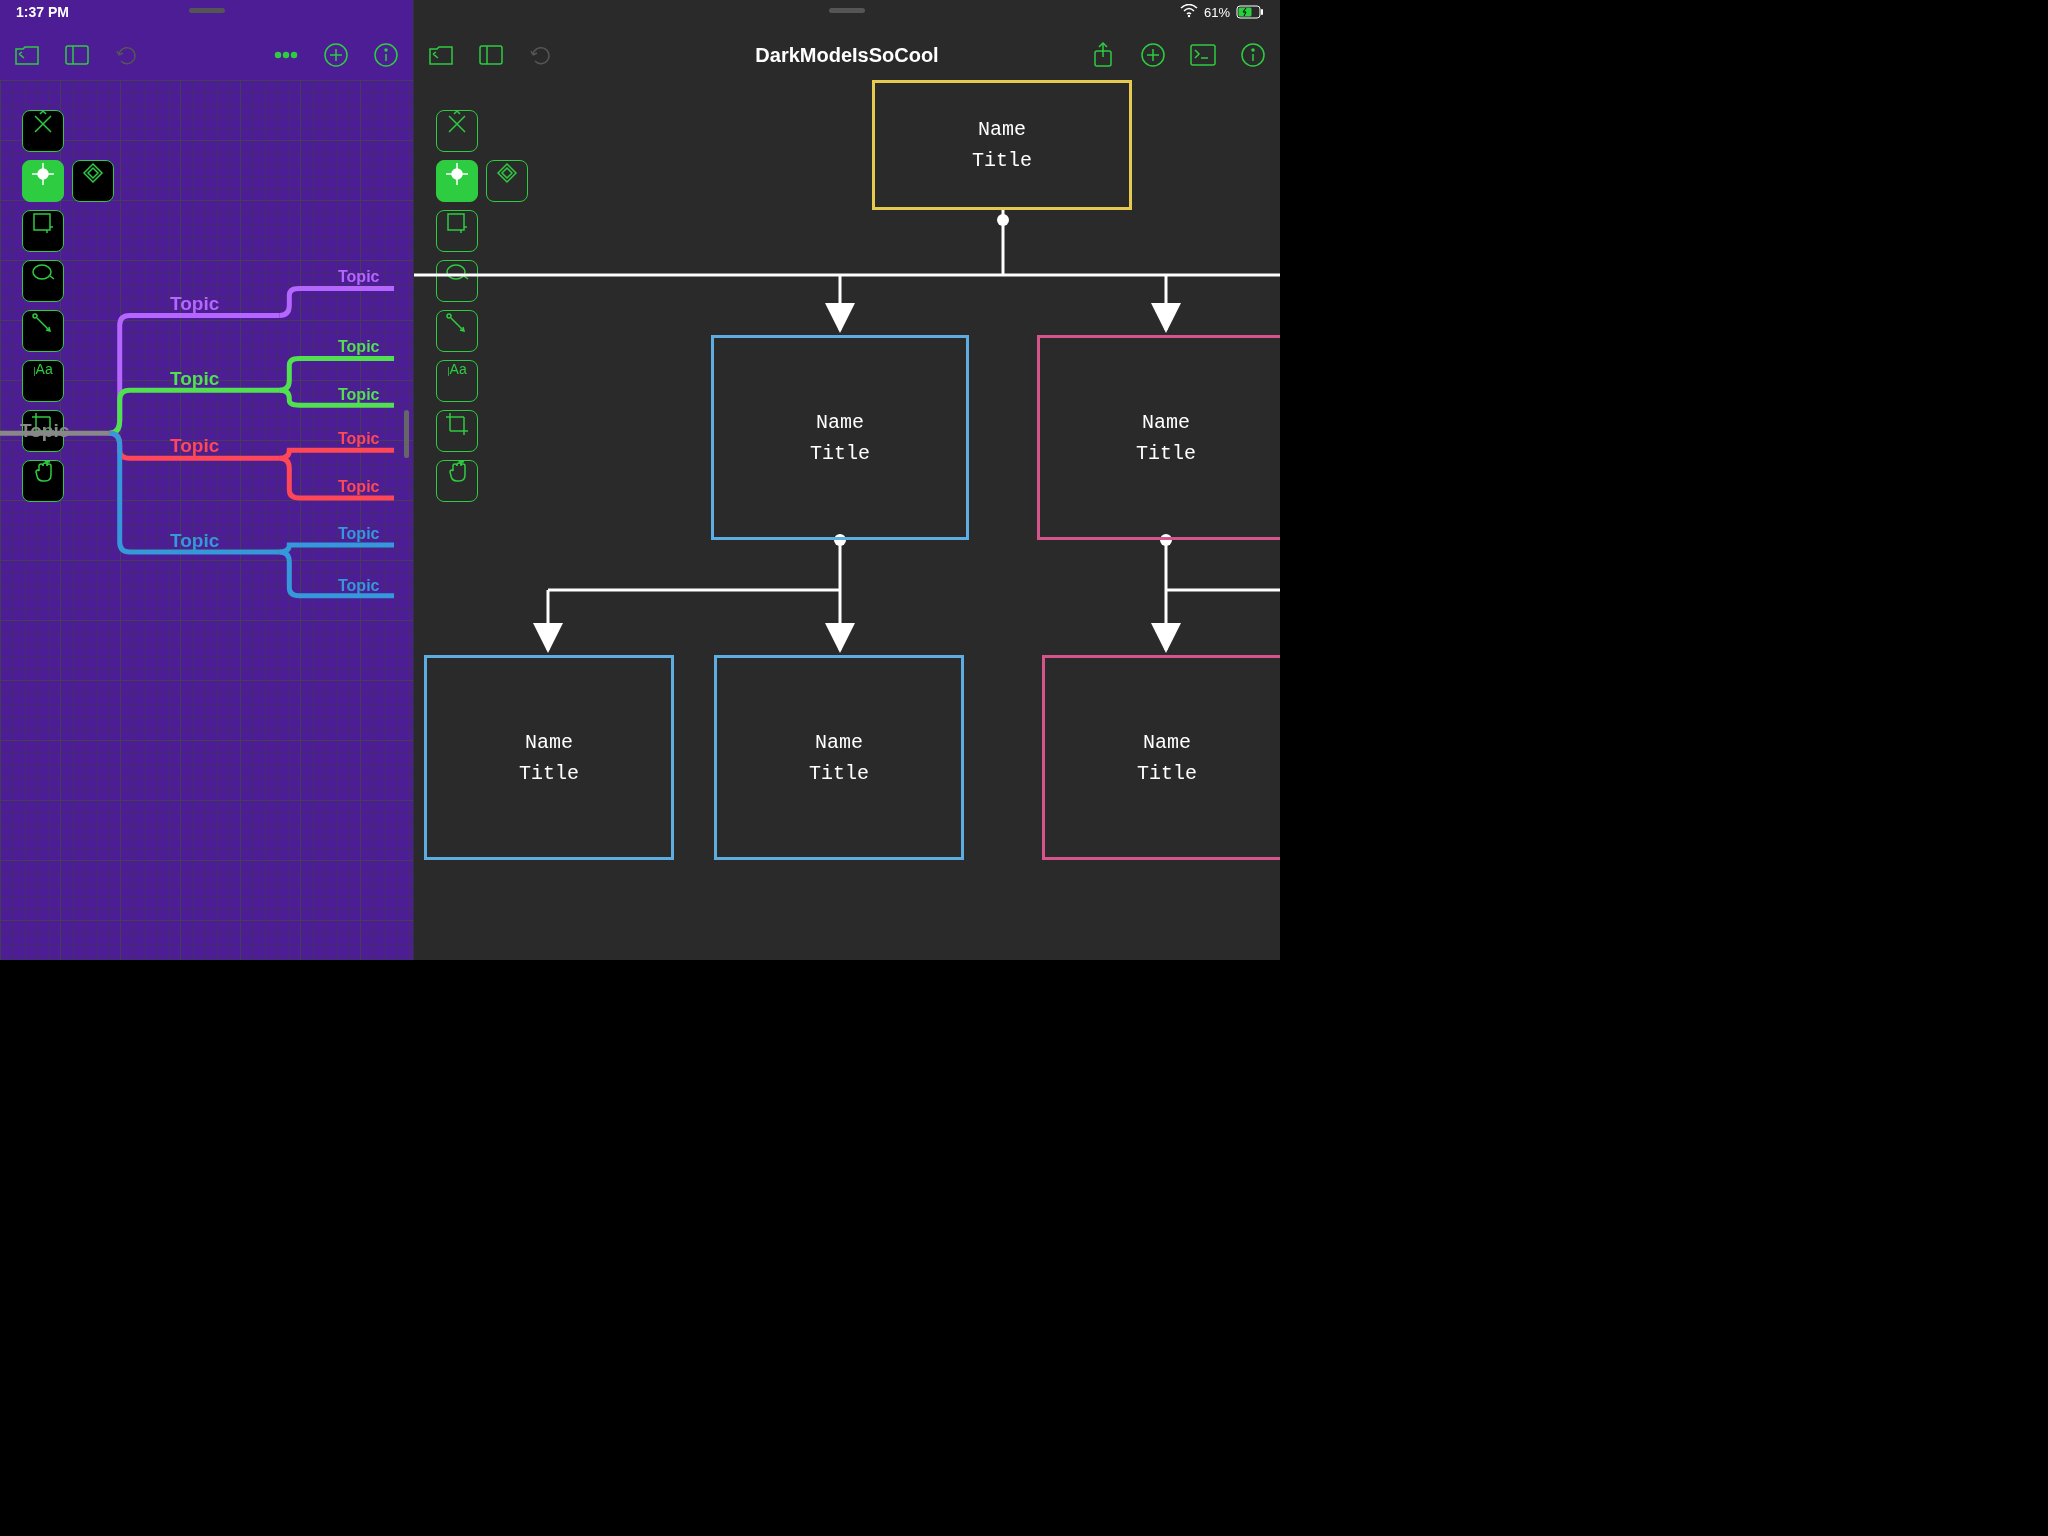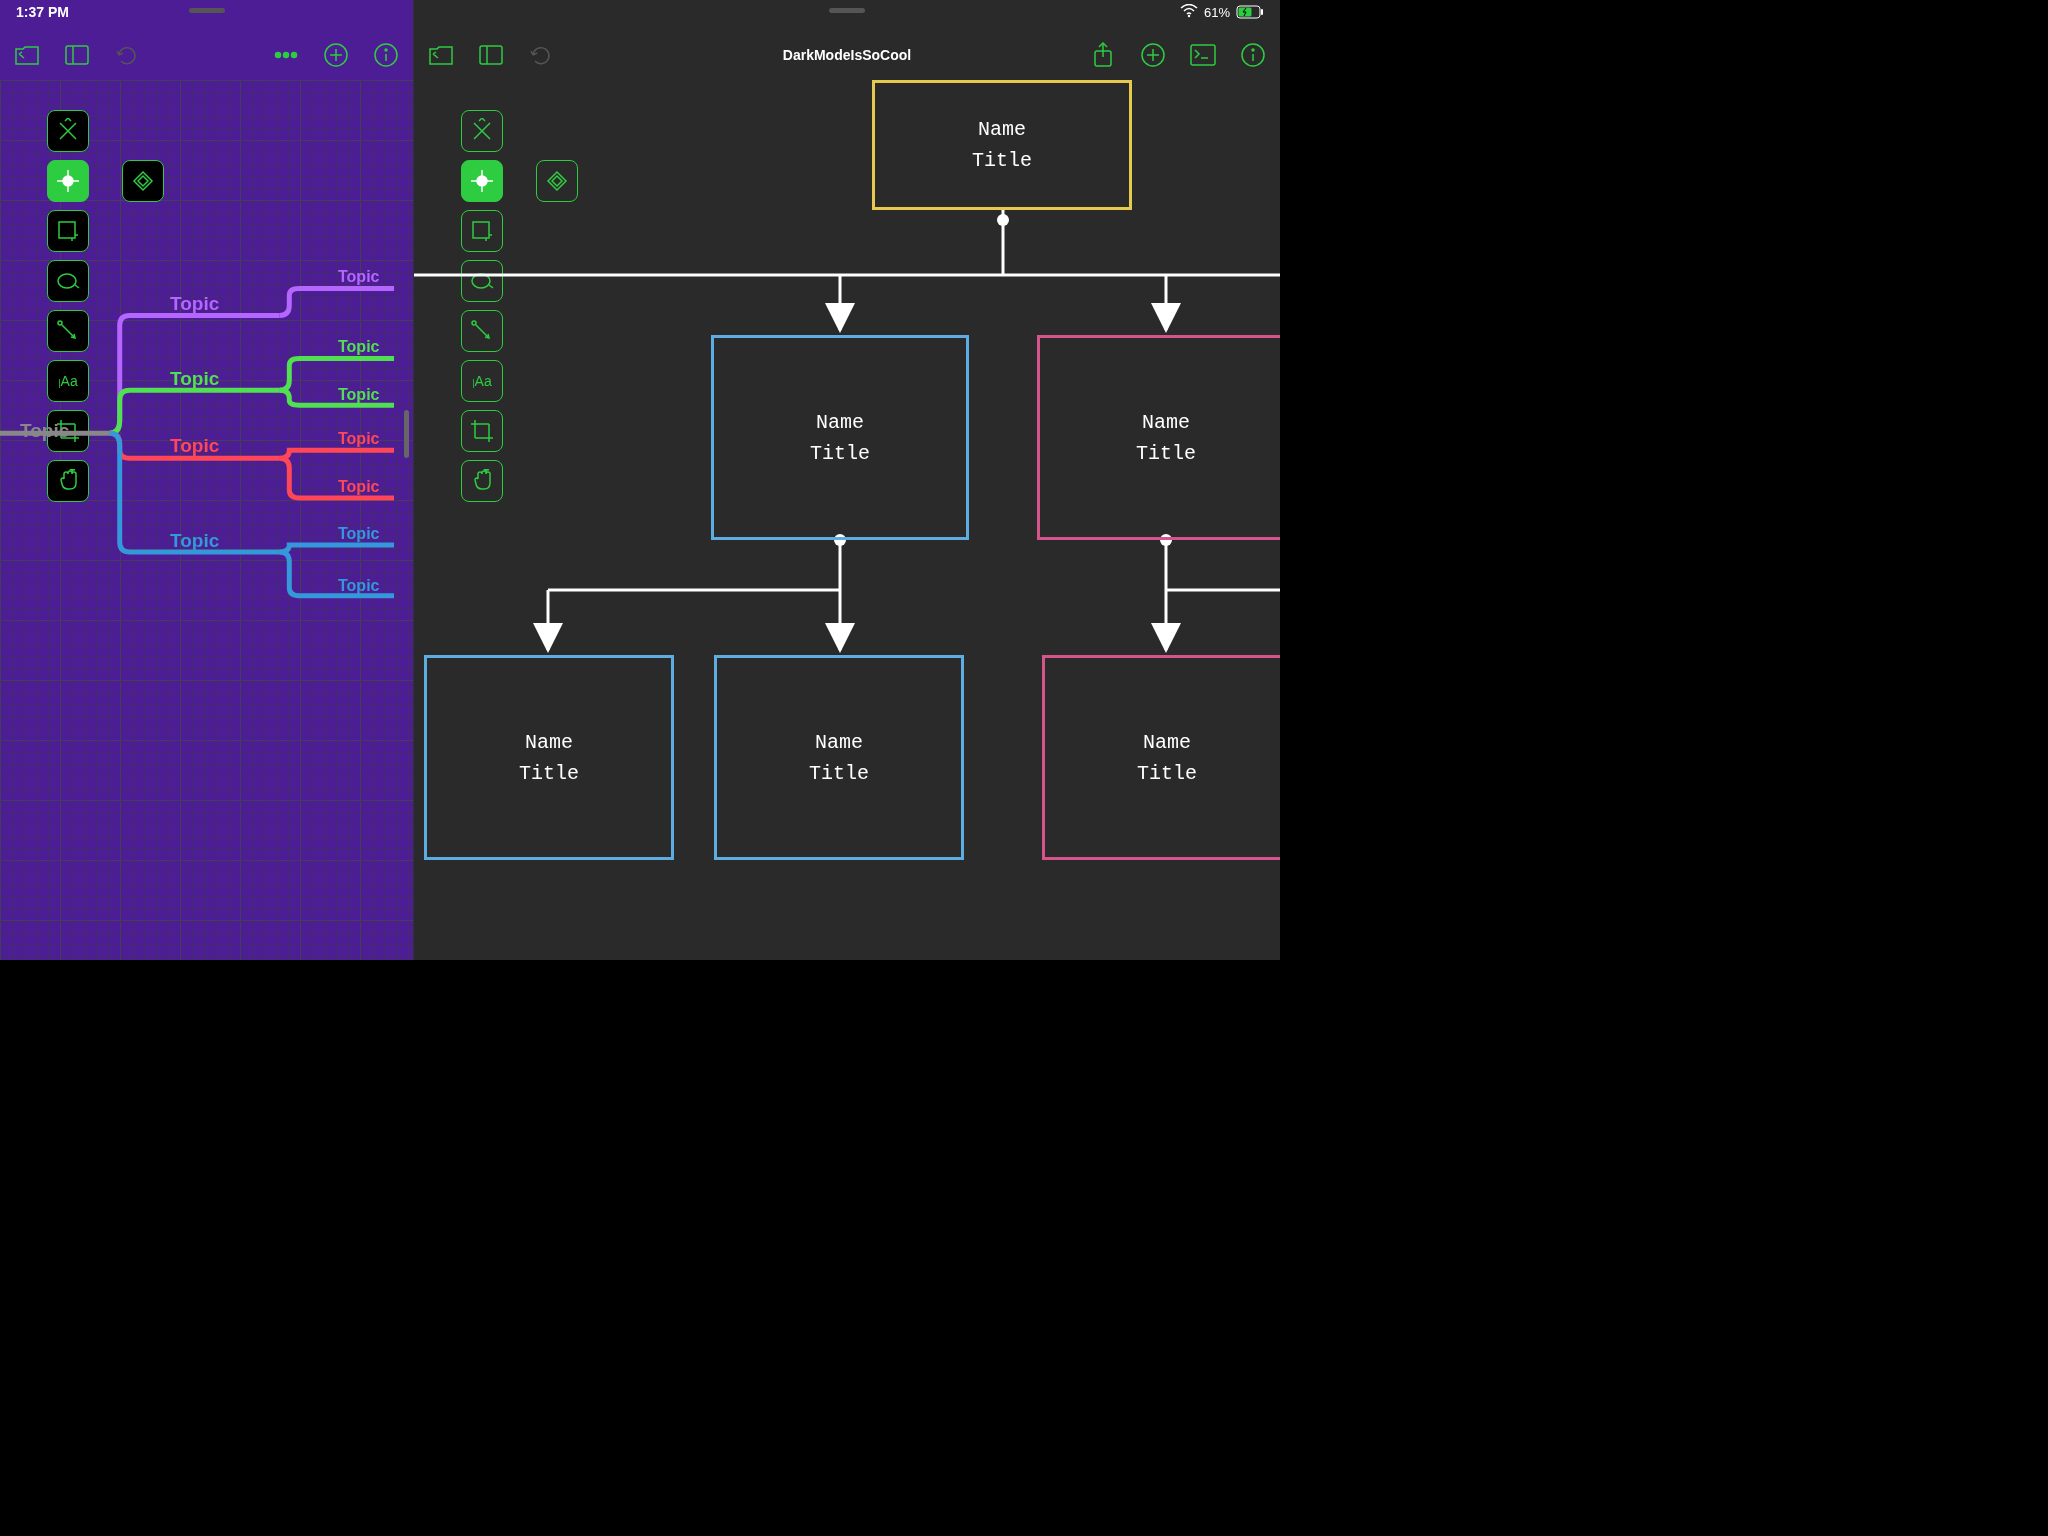--- a/index.html
+++ b/index.html
@@ -131,21 +131,21 @@
     fill: none;
     stroke-width: 1.5;
   }
   
   .tb-btn.dimmed svg {
     stroke: #555;
   }
   
   .title {
     color: #fff;
-    font-size: 14px;
+    font-size: 20px;
     font-weight: 600;
     position: absolute;
     left: 50%;
     transform: translateX(-50%);
   }
   
   
   .tool-palette {
     position: absolute;
     left: 22px;
@@ -159,25 +159,23 @@
     display: flex;
     gap: 8px;
   }
   
   .tool-btn {
     width: 42px;
     height: 42px;
     border: 1.5px solid #2ecc40;
     border-radius: 8px;
     display: flex;
-    align-items: center;
     justify-content: center;
     cursor: pointer;
     background: #000;
-    margin-left: 25px;
   }
   
   .right-panel .tool-btn {
     background: #2a2a2a;
   }
   
   .tool-btn.active {
     background: #2ecc40;
   }
   

